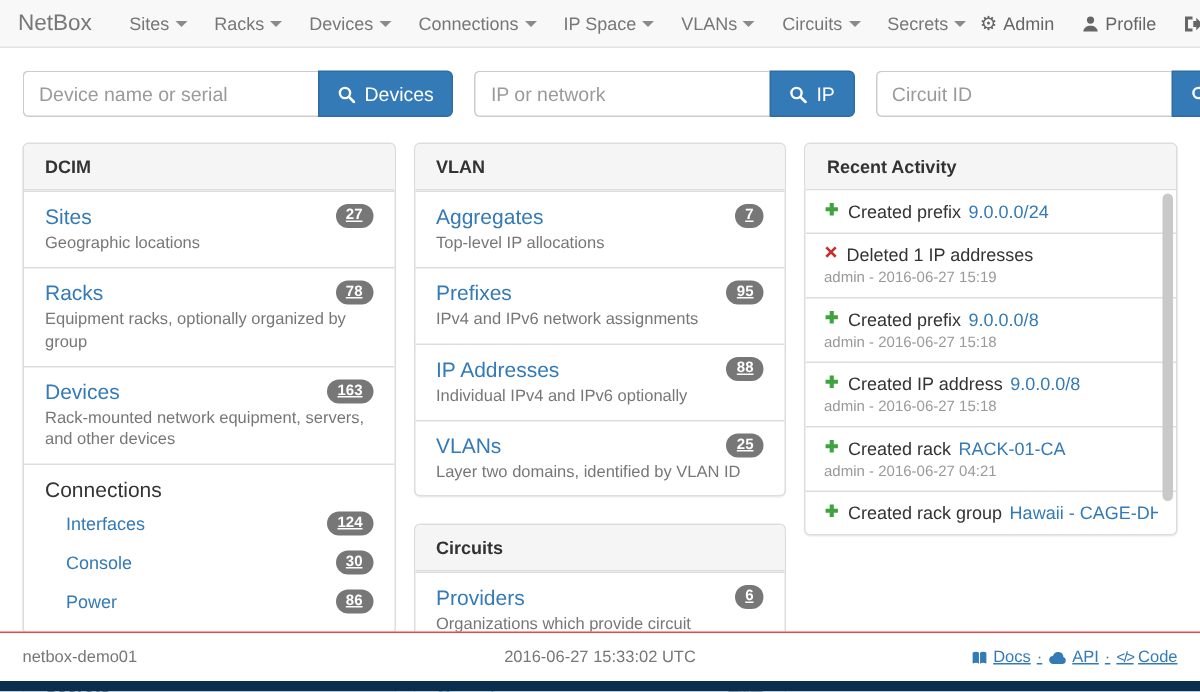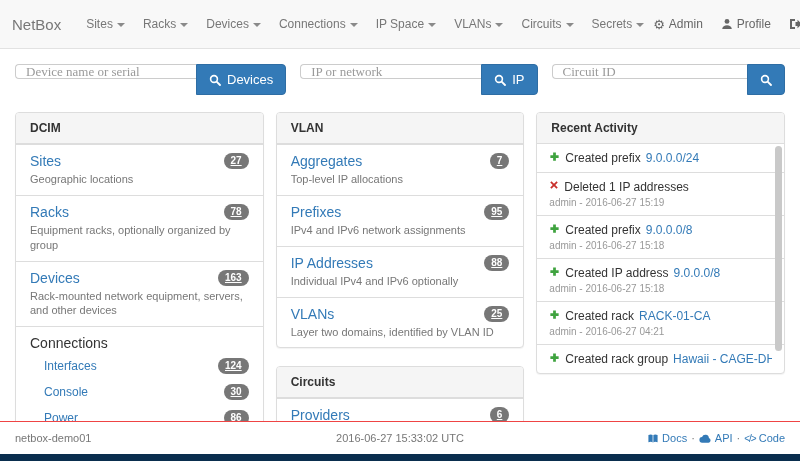--- a/index.html
+++ b/index.html
@@ -4,37 +4,37 @@
 <style>
   * { box-sizing: border-box; margin: 0; padding: 0; }
   html,body { width:800px; height:461px; overflow:hidden; }
   body {
     font-family: "Liberation Sans", "DejaVu Sans", sans-serif;
     background:#fff; color:#333; position:relative; font-size:12px;
   }
   a { text-decoration:none; cursor:pointer; }
 
   
-  .navbar { height:49px; background:#f8f8f8; border-bottom:1px solid #e2e2e2;
+  .navbar { height:32px; background:#f8f8f8; border-bottom:1px solid #e2e2e2;
     display:flex; align-items:center; padding:0 12px; }
   .brand { font-size:15px; color:#777; margin-right:16px; }
   .nav-left { display:flex; align-items:center; }
   .nav-link { font-size:12px; color:#777; padding:0 9px; white-space:nowrap; }
   .caret { display:inline-block; width:0; height:0; margin-left:4px; vertical-align:middle;
     border-top:4px solid #8a8a8a; border-right:4px solid transparent; border-left:4px solid transparent; }
   .nav-right { margin-left:auto; display:flex; align-items:center; gap:18px; }
   .nav-right a { color:#666; font-size:12px; display:flex; align-items:center; gap:4px; }
   .gear-glyph { font-size:13px; line-height:1; color:#666; }
 
   
   .search-row { display:flex; gap:14px; padding:15px 15px 17px; }
   .search-group { flex:1; display:flex; }
-  .search-input { flex:1; min-width:0; height:15px; border:1px solid #ccc;
+  .search-input { flex:1; min-width:0; height:31px; border:1px solid #ccc;
     border-right:none; border-radius:4px 0 0 4px; padding:0 10px; font-size:13px; color:#555;
-    font-family:Liberation Serif, serif; }
+    font-family:Liberation Sans, sans-serif; }
   .search-input::placeholder { color:#9a9a9a; }
   .search-btn { height:31px; background:#337ab7; border:1px solid #2e6da4; color:#fff;
     border-radius:0 4px 4px 0; font-size:13px; padding:0 12px; display:flex; align-items:center;
     gap:6px; cursor:pointer; white-space:nowrap; font-family:inherit; }
 
   
   .content { display:flex; gap:12px; padding:0 15px; align-items:flex-start; }
   .col { flex:1; min-width:0; }
   .panel { border:1px solid #ddd; border-radius:4px; box-shadow:0 1px 1px rgba(0,0,0,.05);
     margin-bottom:18px; background:#fff; }
@@ -62,21 +62,21 @@
   .act-scrollbar { position:absolute; top:2px; right:2px; width:7px; height:205px;
     background:#c9c9c9; border-radius:4px; }
   .act-icon { display:inline-flex; flex:none; }
 
   
   .footer { position:absolute; left:0; right:0; bottom:7px; background:#fff;
     border-top:1px solid #ef4444; display:flex; align-items:center; padding:10px 15px; }
   .footer-left { flex:1; color:#777; font-size:11px; }
   .footer-center { flex:1; text-align:center; color:#777; font-size:11px; }
   .footer-right { flex:1; text-align:right; color:#337ab7; font-size:11px;
-    display:flex; justify-content:flex-end; gap:4px; }
+    display:flex; justify-content:flex-end; gap:4px;text-decoration:underline; }
   .footer-right a { color:#337ab7; display:inline-flex; align-items:center; gap:3px; }
   .footer-sep { color:#777; }
   .code-glyph { font-size:10px; letter-spacing:-1px; }
   .bottom-bar { position:absolute; bottom:0; left:0; right:0; height:7px; background:#0a2e4e; }
 </style>
 </head>
 <body>
 
 <div class="navbar">
   <a class="brand">NetBox</a>

